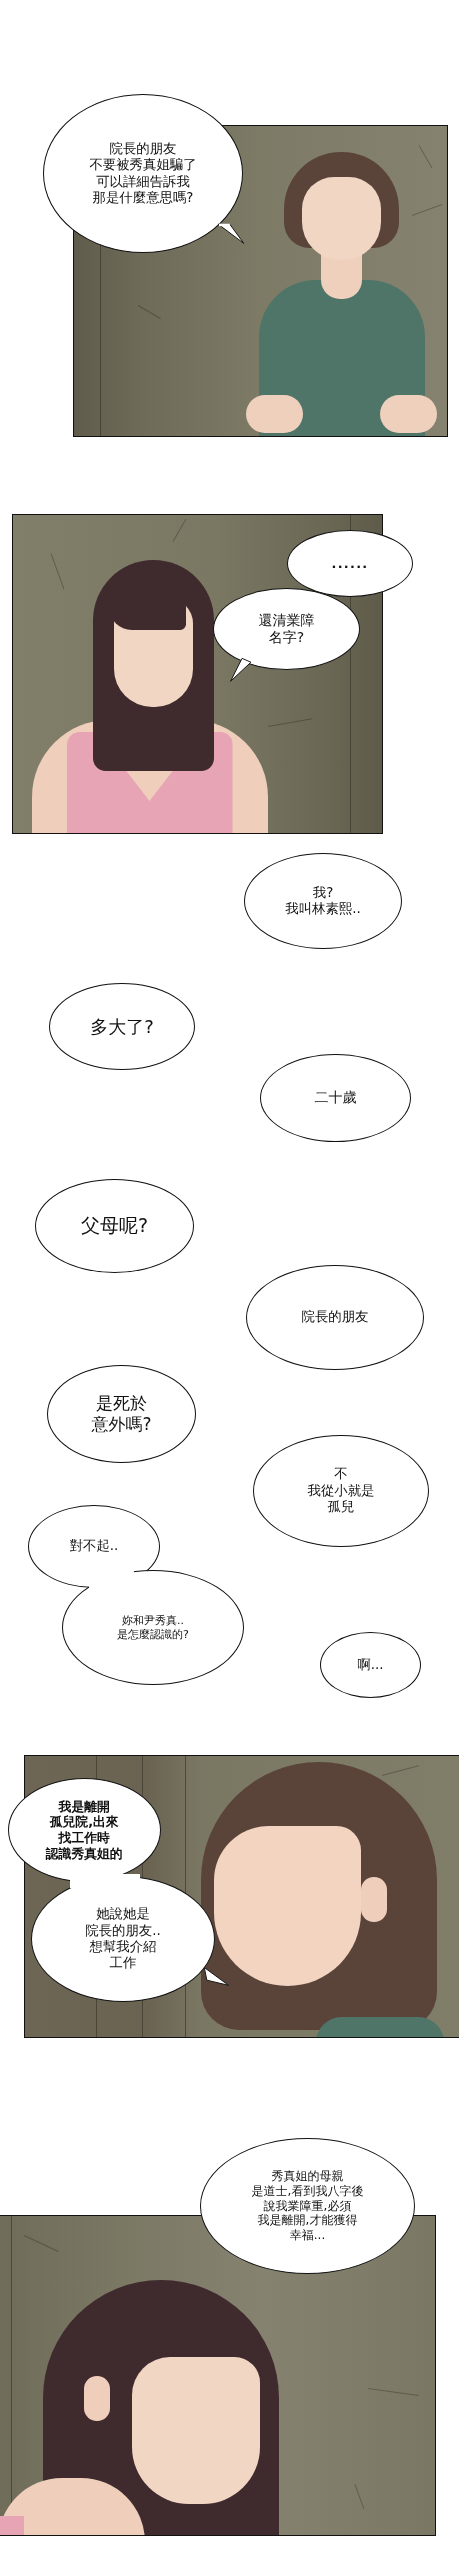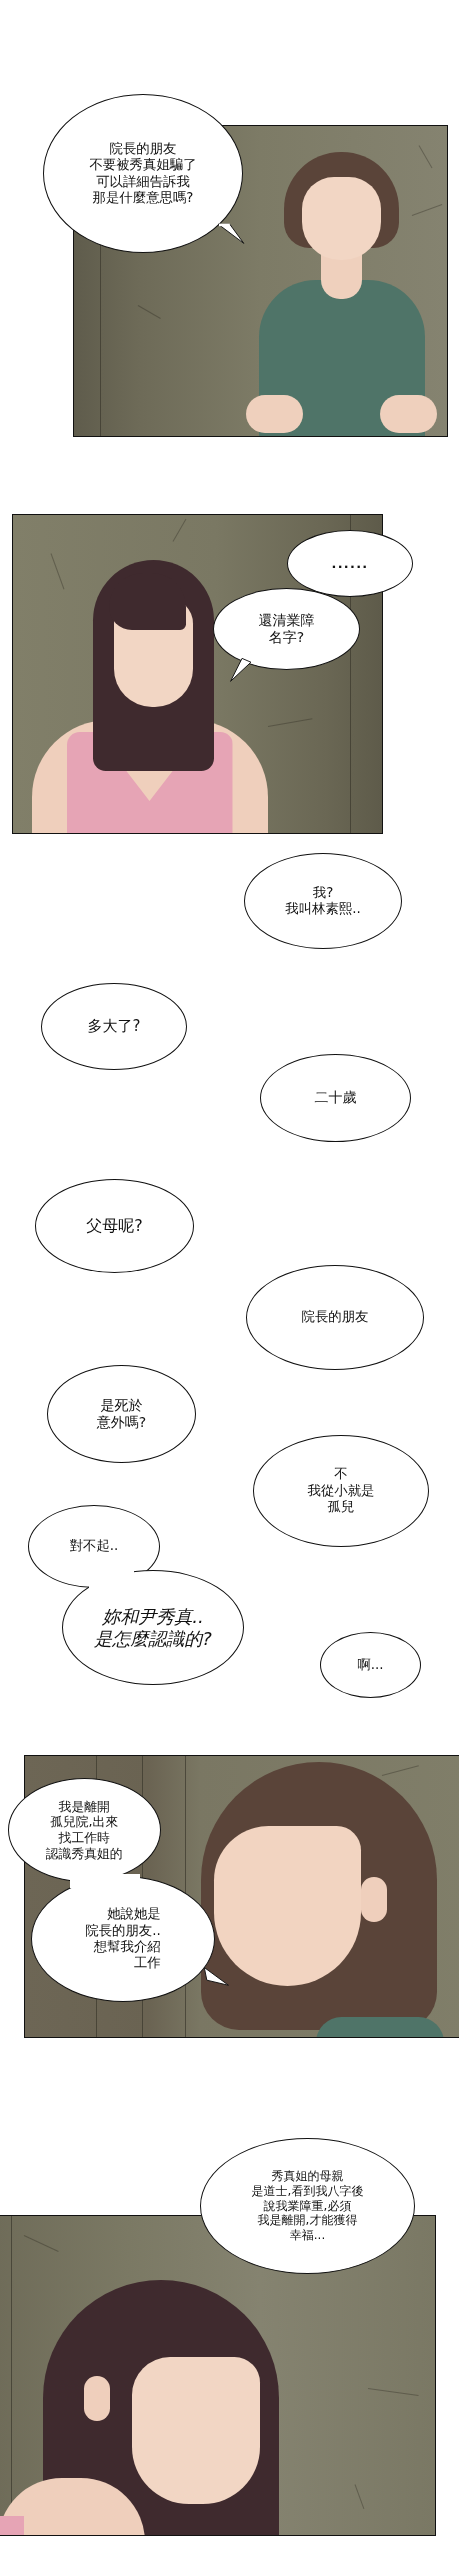--- a/index.html
+++ b/index.html
@@ -64,45 +64,45 @@
 名字?</span>
 </div>
 <svg style="position:absolute;left:228px;top:657px;" width="25.5" height="27" viewBox="0 0 40 42">
     <polygon points="22,2 4,38 36,8" fill="#fff" stroke="#111" stroke-width="1.5"></polygon>
   </svg>
 
 <div class="bubble" style="left:244px;top:853px;width:158px;height:96px;font-size:13.4px;">
   <span>我?
 我叫林素熙..</span>
 </div>
-<div class="bubble" style="left:41px;top:983px;width:146px;height:87px;font-size:15px;">
+<div class="bubble" style="left:49px;top:983px;width:146px;height:87px;font-size:18px;">
   <span>多大了?</span>
 </div>
 <div class="bubble" style="left:260px;top:1054px;width:151px;height:88px;font-size:14px;">
   <span>二十歲</span>
 </div>
-<div class="bubble" style="left:35px;top:1179px;width:159px;height:94px;font-size:16px;">
+<div class="bubble" style="left:35px;top:1179px;width:159px;height:94px;font-size:19px;">
   <span>父母呢?</span>
 </div>
 <div class="bubble" style="left:246px;top:1265px;width:178px;height:105px;font-size:13.4px;">
   <span>院長的朋友</span>
 </div>
-<div class="bubble" style="left:47px;top:1365px;width:149px;height:98px;font-size:14px;">
+<div class="bubble" style="left:47px;top:1365px;width:149px;height:98px;font-size:17px;">
   <span>是死於
 意外嗎?</span>
 </div>
 <div class="bubble" style="left:253px;top:1435px;width:176px;height:112px;font-size:13.4px;">
   <span>不
 我從小就是
 孤兒</span>
 </div>
 <div class="bubble" style="left:28px;top:1505px;width:132px;height:83px;font-size:13.4px;">
   <span>對不起..</span>
 </div>
-<div class="bubble" style="left:62px;top:1570px;width:182px;height:115px;font-size:18px;font-style:italic;">
+<div class="bubble" style="left:62px;top:1570px;width:182px;height:115px;font-size:11px;">
   <span>妳和尹秀真..
 是怎麼認識的?</span>
 </div>
 <div style="position:absolute;left:89px;top:1565px;width:45px;height:25.5px;background:#fff;"></div>
 <div class="bubble" style="left:320px;top:1632px;width:101px;height:66px;font-size:13.4px;">
   <span>啊...</span>
 </div>
 
 <div class="panel" style="left:24px;top:1755px;width:440px;height:283px;border-right:none;">
   <div class="wall" style="background:linear-gradient(90deg,#6d6655 0%,#6a6352 28%,#7a7763 40%,#807e69 100%);"></div>
@@ -110,27 +110,27 @@
   <div class="vline" style="left:117px;"></div>
   <div class="vline" style="left:160px;"></div>
   <div class="crack" style="left:357px;top:19px;width:38px;transform:rotate(-15deg);"></div>
   <div class="figure" style="left:176px;top:6.4px;width:243px;height:281px;">
     <div style="position:absolute;left:0;top:0;width:236px;height:268px;background:#5a4439;border-radius:118px 118px 38px 38px;"></div>
     <div style="position:absolute;left:12.8px;top:64px;width:147px;height:160px;background:#f2d4c1;border-radius:57px 25.5px 77px 77px;"></div>
     <div style="position:absolute;left:160px;top:115px;width:25.5px;height:45px;background:#efcfbc;border-radius:12.8px;"></div>
     <div style="position:absolute;left:115px;top:255px;width:128px;height:25.5px;background:#4f7468;border-radius:25.5px 25.5px 0 0;"></div>
   </div>
 </div>
-<div class="bubble" style="left:7.7px;top:1778px;width:153px;height:104px;font-size:12.8px;">
+<div class="bubble" style="left:7.7px;top:1778px;width:153px;height:104px;font-size:12.8px;font-weight:bold;">
   <span>我是離開
 孤兒院,出來
 找工作時
 認識秀真姐的</span>
 </div>
-<div class="bubble" style="left:31px;top:1876px;width:184px;height:126px;font-size:13.4px;text-align:right;">
+<div class="bubble" style="left:31px;top:1876px;width:184px;height:126px;font-size:13.4px;">
   <span>她說她是
 院長的朋友..
 想幫我介紹
 工作</span>
 </div>
 <div style="position:absolute;left:70px;top:1874px;width:70px;height:14px;background:#fff;"></div>
 <svg style="position:absolute;left:203px;top:1966px;" width="28" height="22" viewBox="0 0 44 34">
     <polygon points="2,2 40,30 6,22" fill="#fff" stroke="#111" stroke-width="1.5"></polygon>
   </svg>
 

